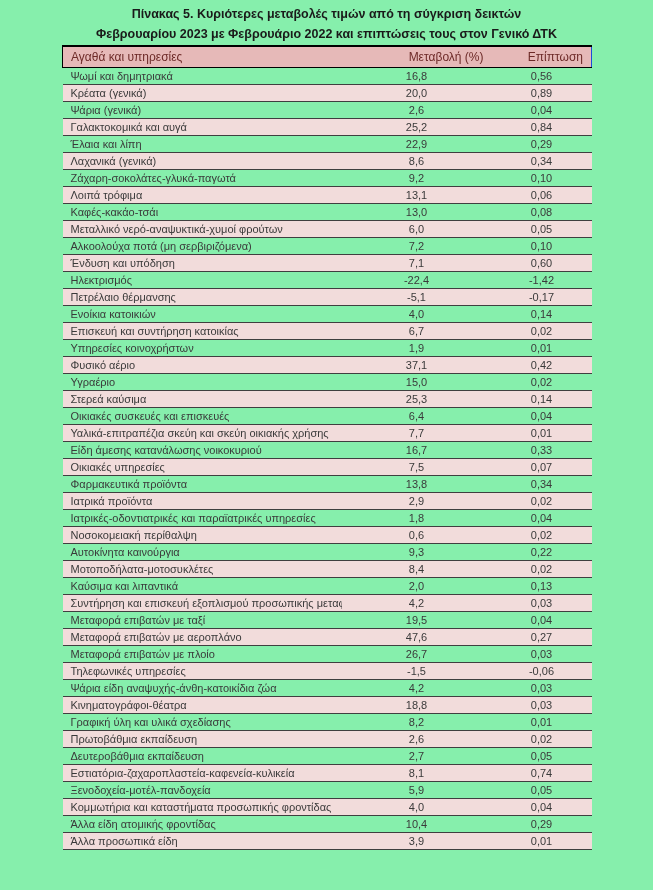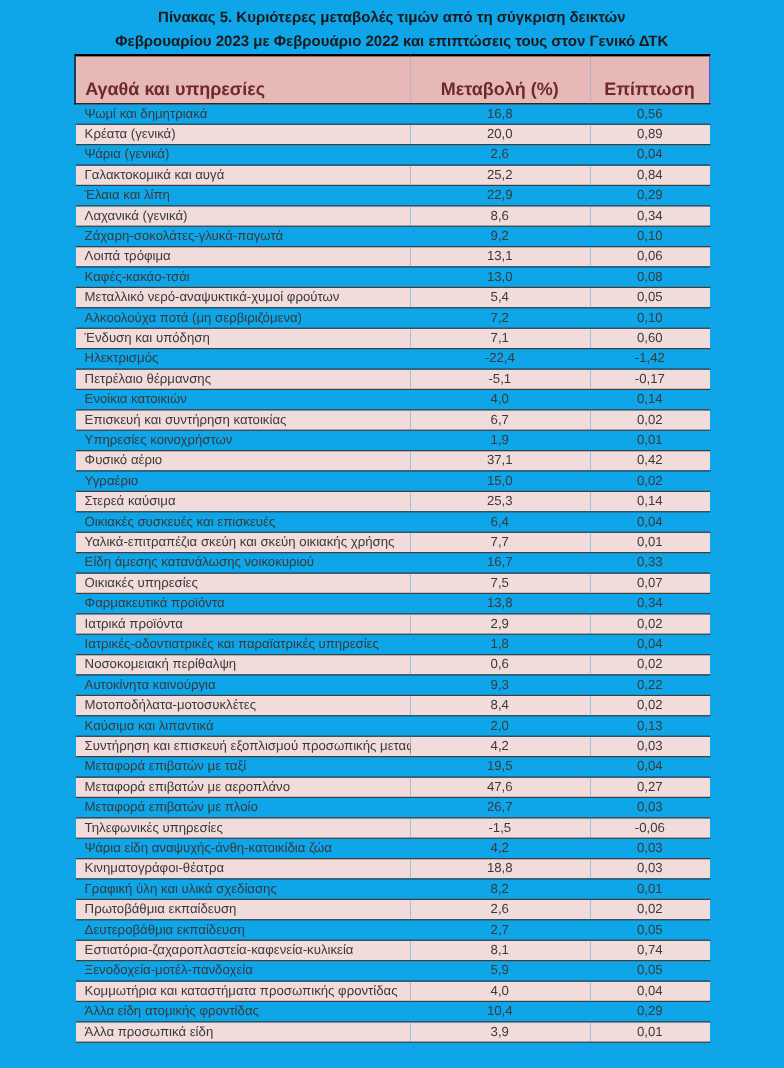--- a/index.html
+++ b/index.html
@@ -10,21 +10,21 @@
     --border-color:#3F3F3F;
     --title-text:#1A1A1A;
   }
   *{box-sizing:border-box;margin:0;padding:0;}
   html,body{background:#ffffff;}
   body{
     width:653px;height:890px;
     font-family:"Liberation Sans","DejaVu Sans",sans-serif;
     overflow:hidden;
   }
-  .page{width:653px;height:890px;background:#0ea5e9;padding-top:4px;}
+  .page{width:653px;height:890px;background:#86efac;padding-top:4px;}
   .title{
     text-align:center;
     color:var(--title-text);
     font-weight:bold;
     font-size:12.5px;
     line-height:20px;
   }
   .table-wrap{
     width:529px;
     margin:1px auto 0 auto;
@@ -33,30 +33,30 @@
     width:100%;
     border-collapse:collapse;
     table-layout:fixed;
   }
   col.c-goods{width:279px;}
   col.c-change{width:150px;}
   col.c-impact{width:100px;}
   thead th{
     background:var(--header-bg);
     color:var(--header-text);
-    font-weight:bold;
-    font-size:15px;
+    font-weight:normal;
+    font-size:12px;
     text-align:left;
-    padding:19px 8px 3px 8px;
+    padding:3px 8px 3px 8px;
     border-top:2px solid #000000;
     border-bottom:1.5px solid #000000;
   }
   thead th:first-child{border-left:1px solid #000000;}
   thead th:last-child{border-right:1px solid #1d4ed8;}
-  thead th.num{text-align:center;}
+  thead th.num{text-align:right;}
   tbody td{
     font-size:11px;
     color:var(--row-text);
     padding:1.5px 8px;
     line-height:13px;
     border-bottom:1px solid var(--border-color);
     white-space:nowrap;
     overflow:hidden;
   }
   tbody td.num{text-align:center;}
@@ -126,21 +126,21 @@
     <td class="num">13,1</td>
     <td class="num">0,06</td>
   </tr>
           <tr>
     <td>Καφές-κακάο-τσάι</td>
     <td class="num">13,0</td>
     <td class="num">0,08</td>
   </tr>
           <tr>
     <td>Μεταλλικό νερό-αναψυκτικά-χυμοί φρούτων</td>
-    <td class="num">5,4</td>
+    <td class="num">6,0</td>
     <td class="num">0,05</td>
   </tr>
           <tr>
     <td>Αλκοολούχα ποτά (μη σερβιριζόμενα)</td>
     <td class="num">7,2</td>
     <td class="num">0,10</td>
   </tr>
           <tr>
     <td>Ένδυση και υπόδηση</td>
     <td class="num">7,1</td>

